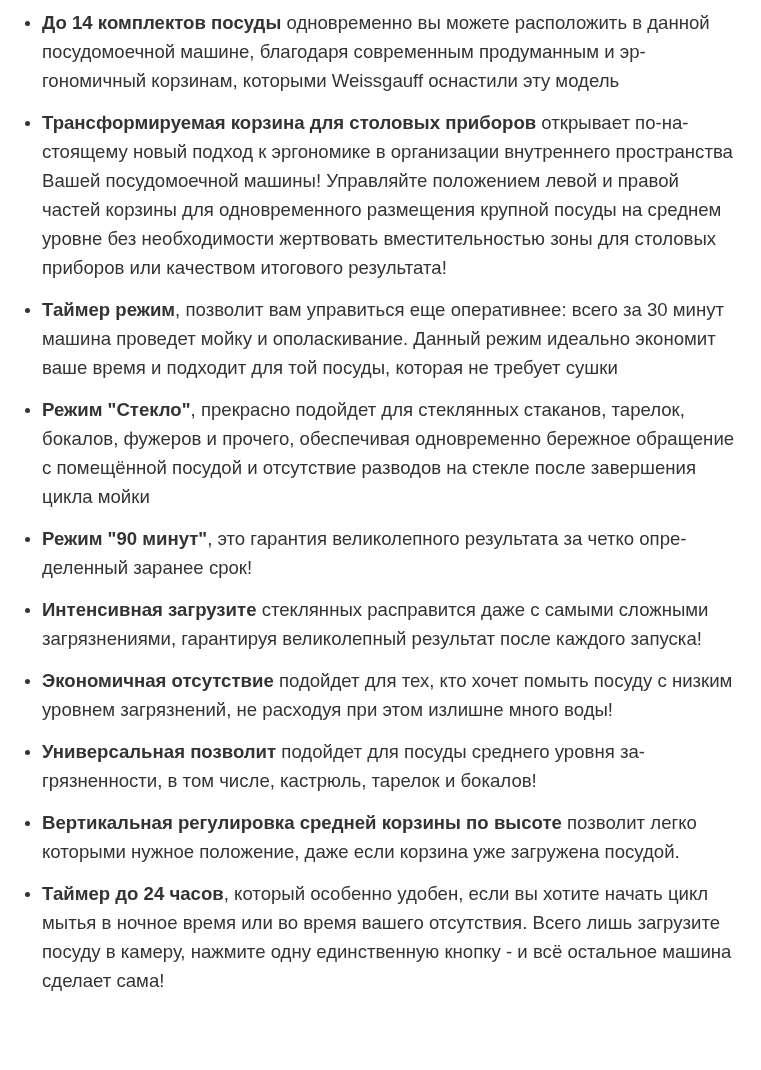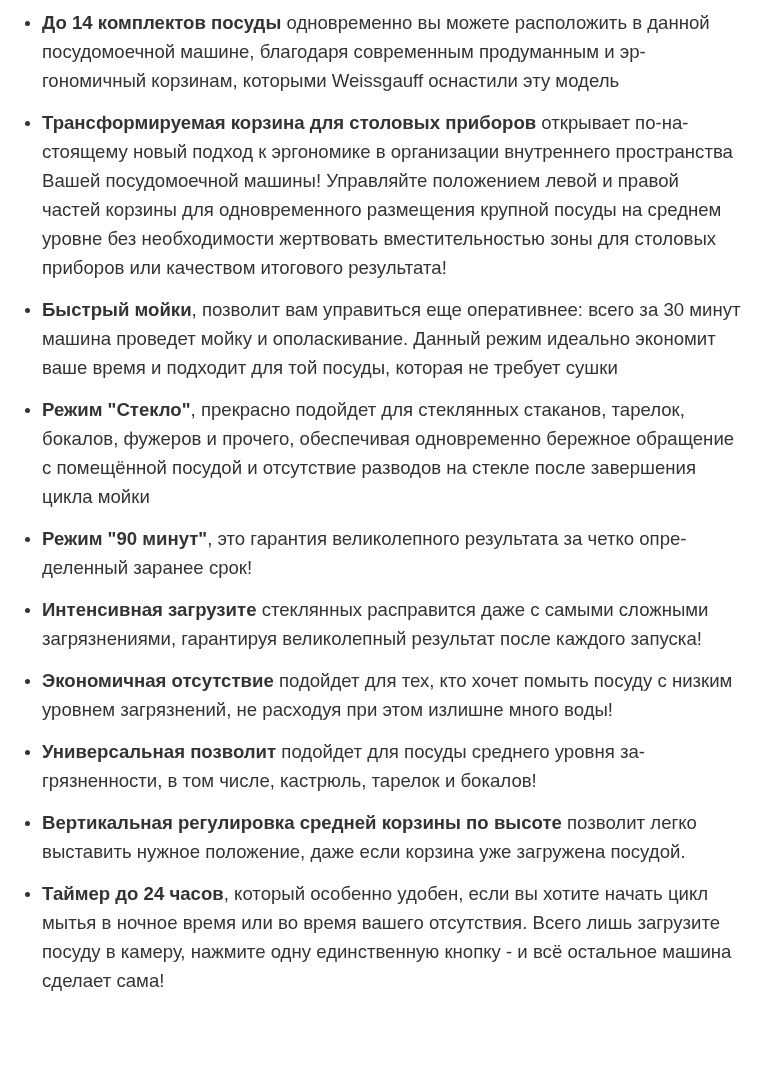--- a/index.html
+++ b/index.html
@@ -38,21 +38,21 @@
     font-weight: 400;
     color: #333333;
   }
 </style>
 </head>
 <body>
 
 <ul class="features">
   <li><b class="ft">До 14 комплектов посуды</b><span class="fx"> одновременно вы можете расположить в дан­ной посудомоечной машине, благодаря современным продуманным и эр­гономичный корзинам, которыми Weissgauff оснастили эту модель</span></li>
   <li><b class="ft">Трансформируемая корзина для столовых приборов</b><span class="fx"> открывает по-на­стоящему новый подход к эргономике в организации внутреннего про­странства Вашей посудомоечной машины! Управляйте положением левой и правой частей корзины для одновременного размещения крупной по­суды на среднем уровне без необходимости жертвовать вместительно­стью зоны для столовых приборов или качеством итогового результата!</span></li>
-  <li><b class="ft">Быстрый мойки</b><span class="fx">, позволит вам управиться еще оперативнее: всего за 30 минут машина проведет мойку и ополаскивание. Данный режим идеально экономит ваше время и подходит для той посуды, которая не требует сушки</span></li>
+  <li><b class="ft">Таймер режим</b><span class="fx">, позволит вам управиться еще оперативнее: всего за 30 минут машина проведет мойку и ополаскивание. Данный режим идеально экономит ваше время и подходит для той посуды, которая не требует сушки</span></li>
   <li><b class="ft">Режим "Стекло"</b><span class="fx">, прекрасно подойдет для стеклянных стаканов, тарелок, бокалов, фужеров и прочего, обеспечивая одновременно бережное обра­щение с помещённой посудой и отсутствие разводов на стекле после за­вершения цикла мойки</span></li>
   <li><b class="ft">Режим "90 минут"</b><span class="fx">, это гарантия великолепного результата за четко опре­деленный заранее срок!</span></li>
   <li><b class="ft">Интенсивная загрузите</b><span class="fx"> стеклянных расправится даже с самыми слож­ными загрязнениями, гарантируя великолепный результат после каждого запуска!</span></li>
   <li><b class="ft">Экономичная отсутствие</b><span class="fx"> подойдет для тех, кто хочет помыть посуду с низким уровнем загрязнений, не расходуя при этом излишне много воды!</span></li>
   <li><b class="ft">Универсальная позволит</b><span class="fx"> подойдет для посуды среднего уровня за­грязненности, в том числе, кастрюль, тарелок и бокалов!</span></li>
-  <li><b class="ft">Вертикальная регулировка средней корзины по высоте</b><span class="fx"> позволит легко выставить нужное положение, даже если корзина уже загружена посудой.</span></li>
+  <li><b class="ft">Вертикальная регулировка средней корзины по высоте</b><span class="fx"> позволит легко которыми нужное положение, даже если корзина уже загружена посудой.</span></li>
   <li><b class="ft">Таймер до 24 часов</b><span class="fx">, который особенно удобен, если вы хотите начать цикл мытья в ночное время или во время вашего отсутствия. Всего лишь загрузите посуду в камеру, нажмите одну единственную кнопку - и всё остальное машина сделает сама!</span></li>
 </ul>
 
 </body></html>

